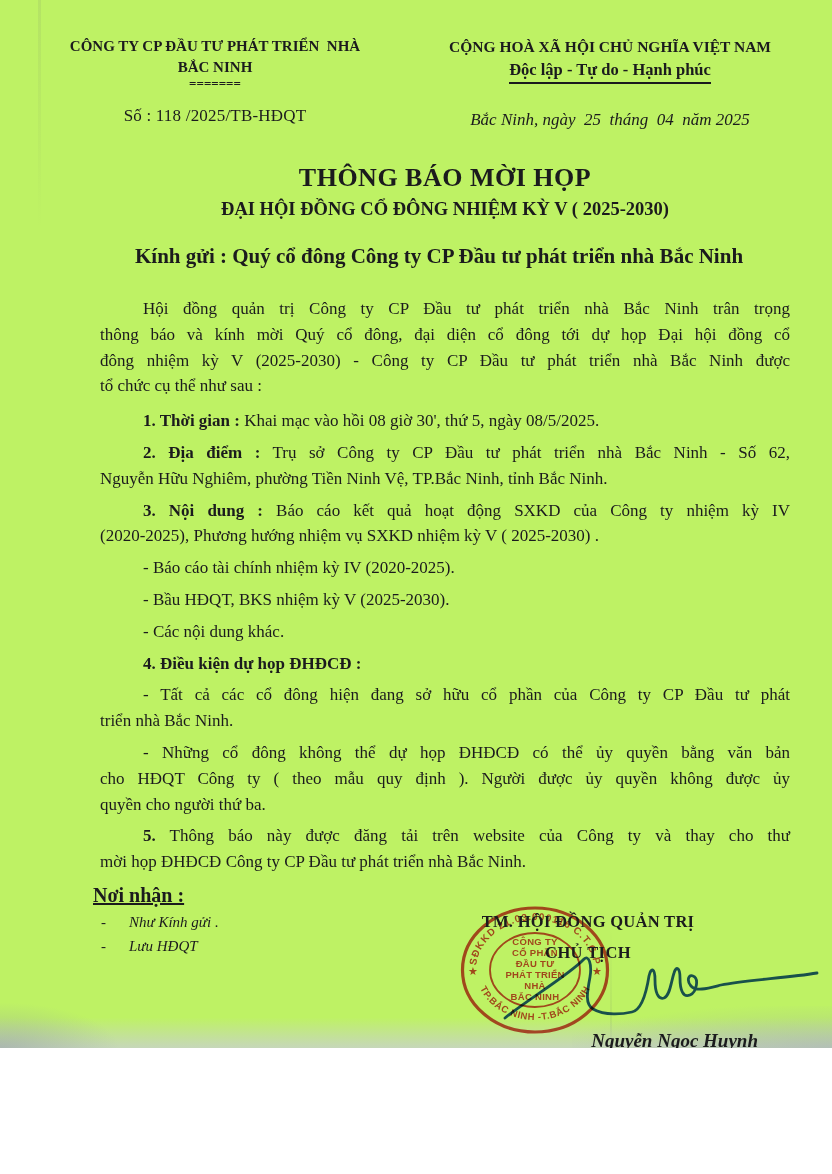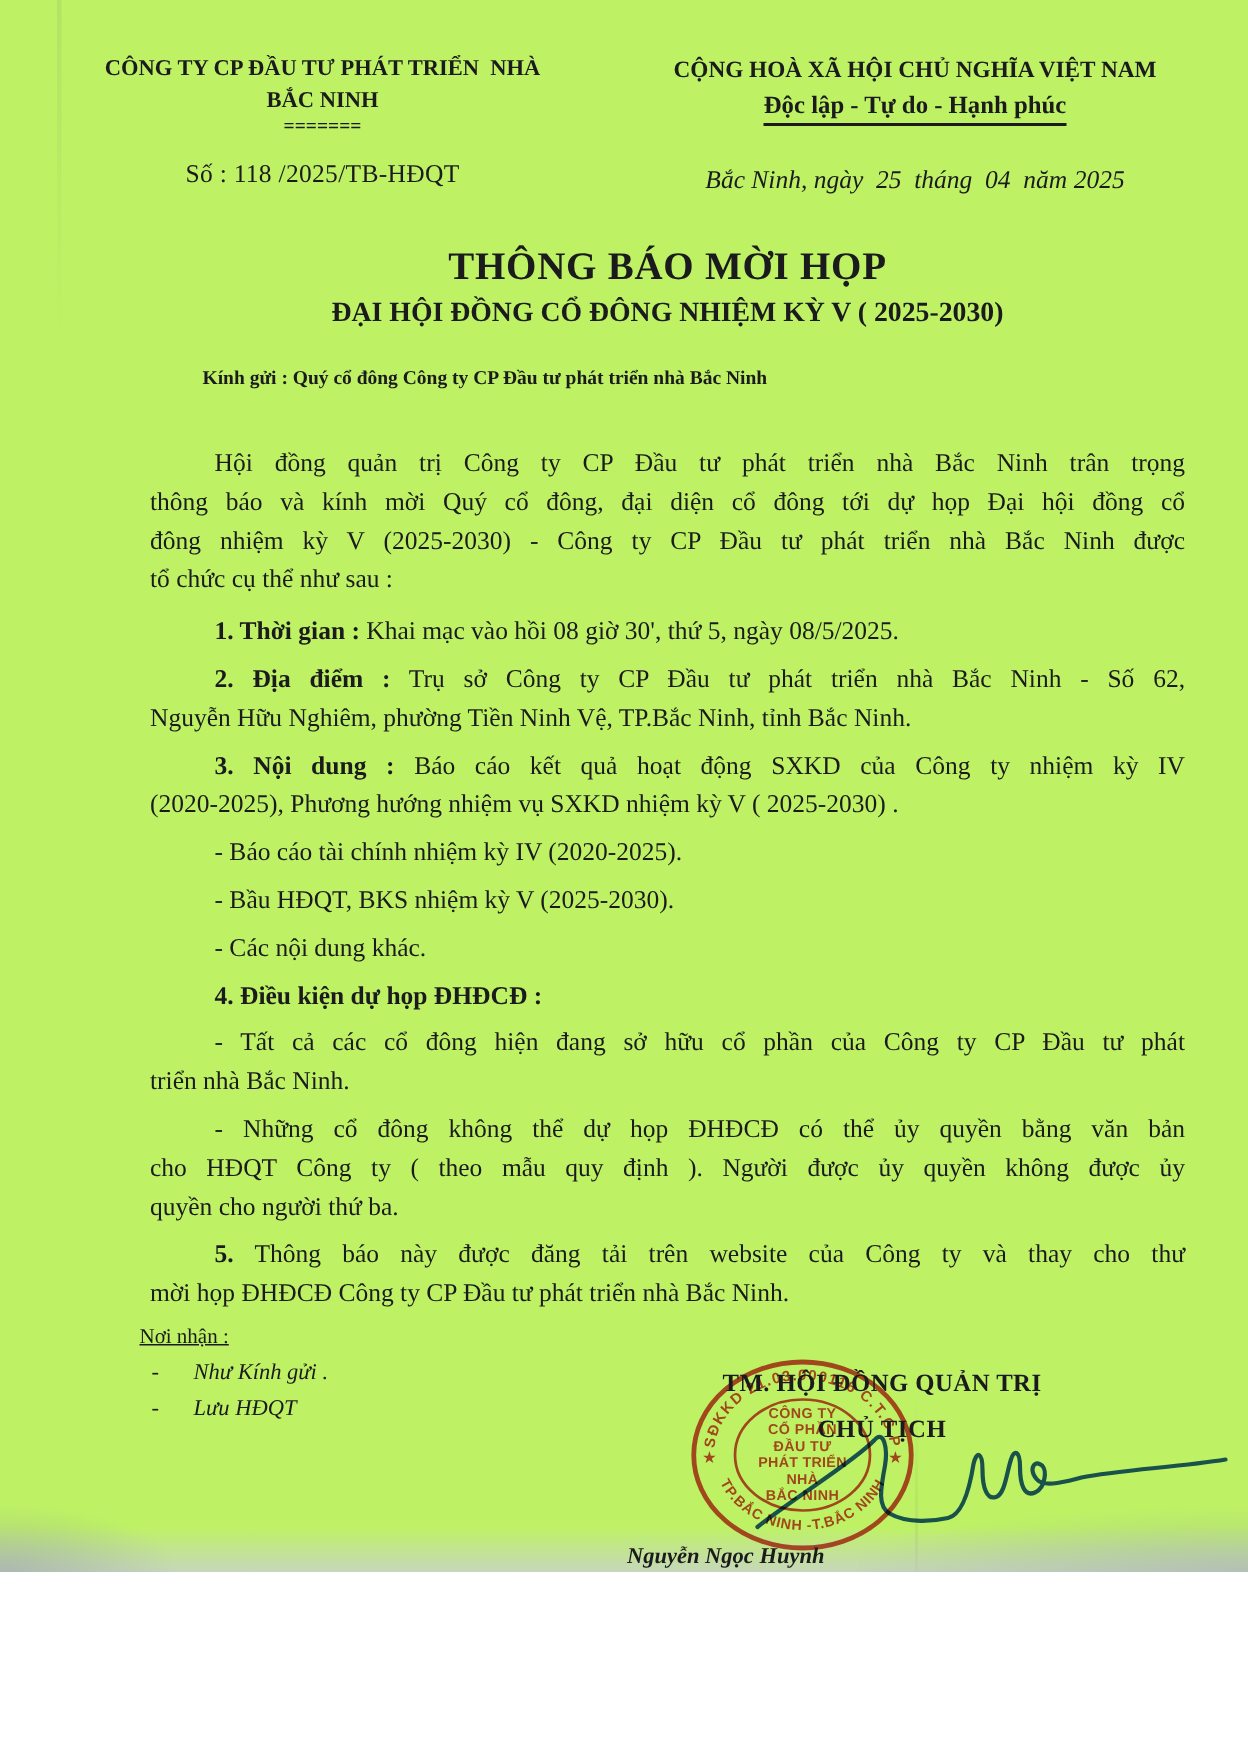--- a/index.html
+++ b/index.html
@@ -15,39 +15,39 @@
   .hdr-right{position:absolute;left:426px;top:36px;width:368px;text-align:center;}
   .hdr-right .nat{font-weight:bold;font-size:15.5px;line-height:22px;}
   .hdr-right .motto{font-weight:bold;font-size:16.5px;display:inline-block;
     border-bottom:2px solid #1b1b1d;padding-bottom:2px;margin-top:2px;}
   .date-line{font-style:italic;font-size:17px;margin-top:26px;white-space:pre;}
   
   .title-wrap{position:absolute;left:100px;top:163px;width:690px;text-align:center;}
   .title-main{font-weight:bold;font-size:26px;line-height:30px;letter-spacing:.5px;}
   .title-sub{font-weight:bold;font-size:18.5px;line-height:26px;margin-top:3px;text-align:center;}
   .salutation{position:absolute;left:135px;top:244px;width:660px;
-    font-weight:bold;font-size:13px;}
+    font-weight:bold;font-size:21px;}
   
   .body{position:absolute;left:100px;top:296px;width:690px;font-size:17px;line-height:25.8px;}
   .body p{margin:0 0 6px 0;}
   .body .gap{margin-bottom:9px;}
   .ind{padding-left:43px;}
   .jline{text-align:justify;text-align-last:justify;}
   .bullet{padding-left:43px;margin:0 0 5px 0;}
   b.lbl{font-weight:bold;}
   
   .recips{position:absolute;left:93px;top:884px;font-size:15px;}
-  .recips .head{font-weight:normal;text-decoration:underline;font-size:14px;}
+  .recips .head{font-weight:bold;text-decoration:underline;font-size:20px;}
   .recips .item{font-style:italic;margin-top:7px;padding-left:28px;}
   .recips .item .dash{display:inline-block;width:28px;margin-left:-28px;text-align:left;padding-left:8px;}
   .signblock{position:absolute;left:418px;top:912px;width:340px;text-align:center;z-index:3;}
   .sign-org{font-weight:bold;font-size:16.5px;letter-spacing:.3px;}
   .sign-title{font-weight:bold;font-size:16.5px;margin-top:11px;letter-spacing:.4px;}
-  .signer{position:absolute;left:418px;top:1030px;width:340px;text-align:left;z-index:3;
-    font-weight:bold;font-style:italic;font-size:15px;}
+  .signer{position:absolute;left:418px;top:1030px;width:340px;text-align:right;z-index:3;
+    font-weight:bold;font-style:italic;font-size:19px;}
   
   .stamp{position:absolute;left:458px;top:904px;z-index:2;opacity:.92;mix-blend-mode:multiply;}
   .stamp text{font-family:"Liberation Sans","DejaVu Sans",sans-serif;font-weight:bold;}
   .signature{position:absolute;left:465px;top:940px;z-index:4;mix-blend-mode:multiply;}
   
   .scan-bottom{position:absolute;left:0;right:0;bottom:0;height:34px;
     background:linear-gradient(to top,#c9ced6 0%,rgba(255,255,255,0) 90%);opacity:.75;}
   .scan-corner-bl{position:absolute;left:0;bottom:0;width:120px;height:46px;
     background:radial-gradient(ellipse at 0% 100%,rgba(150,158,170,.55),rgba(255,255,255,0) 70%);}
   .scan-corner-br{position:absolute;right:0;bottom:0;width:260px;height:42px;

